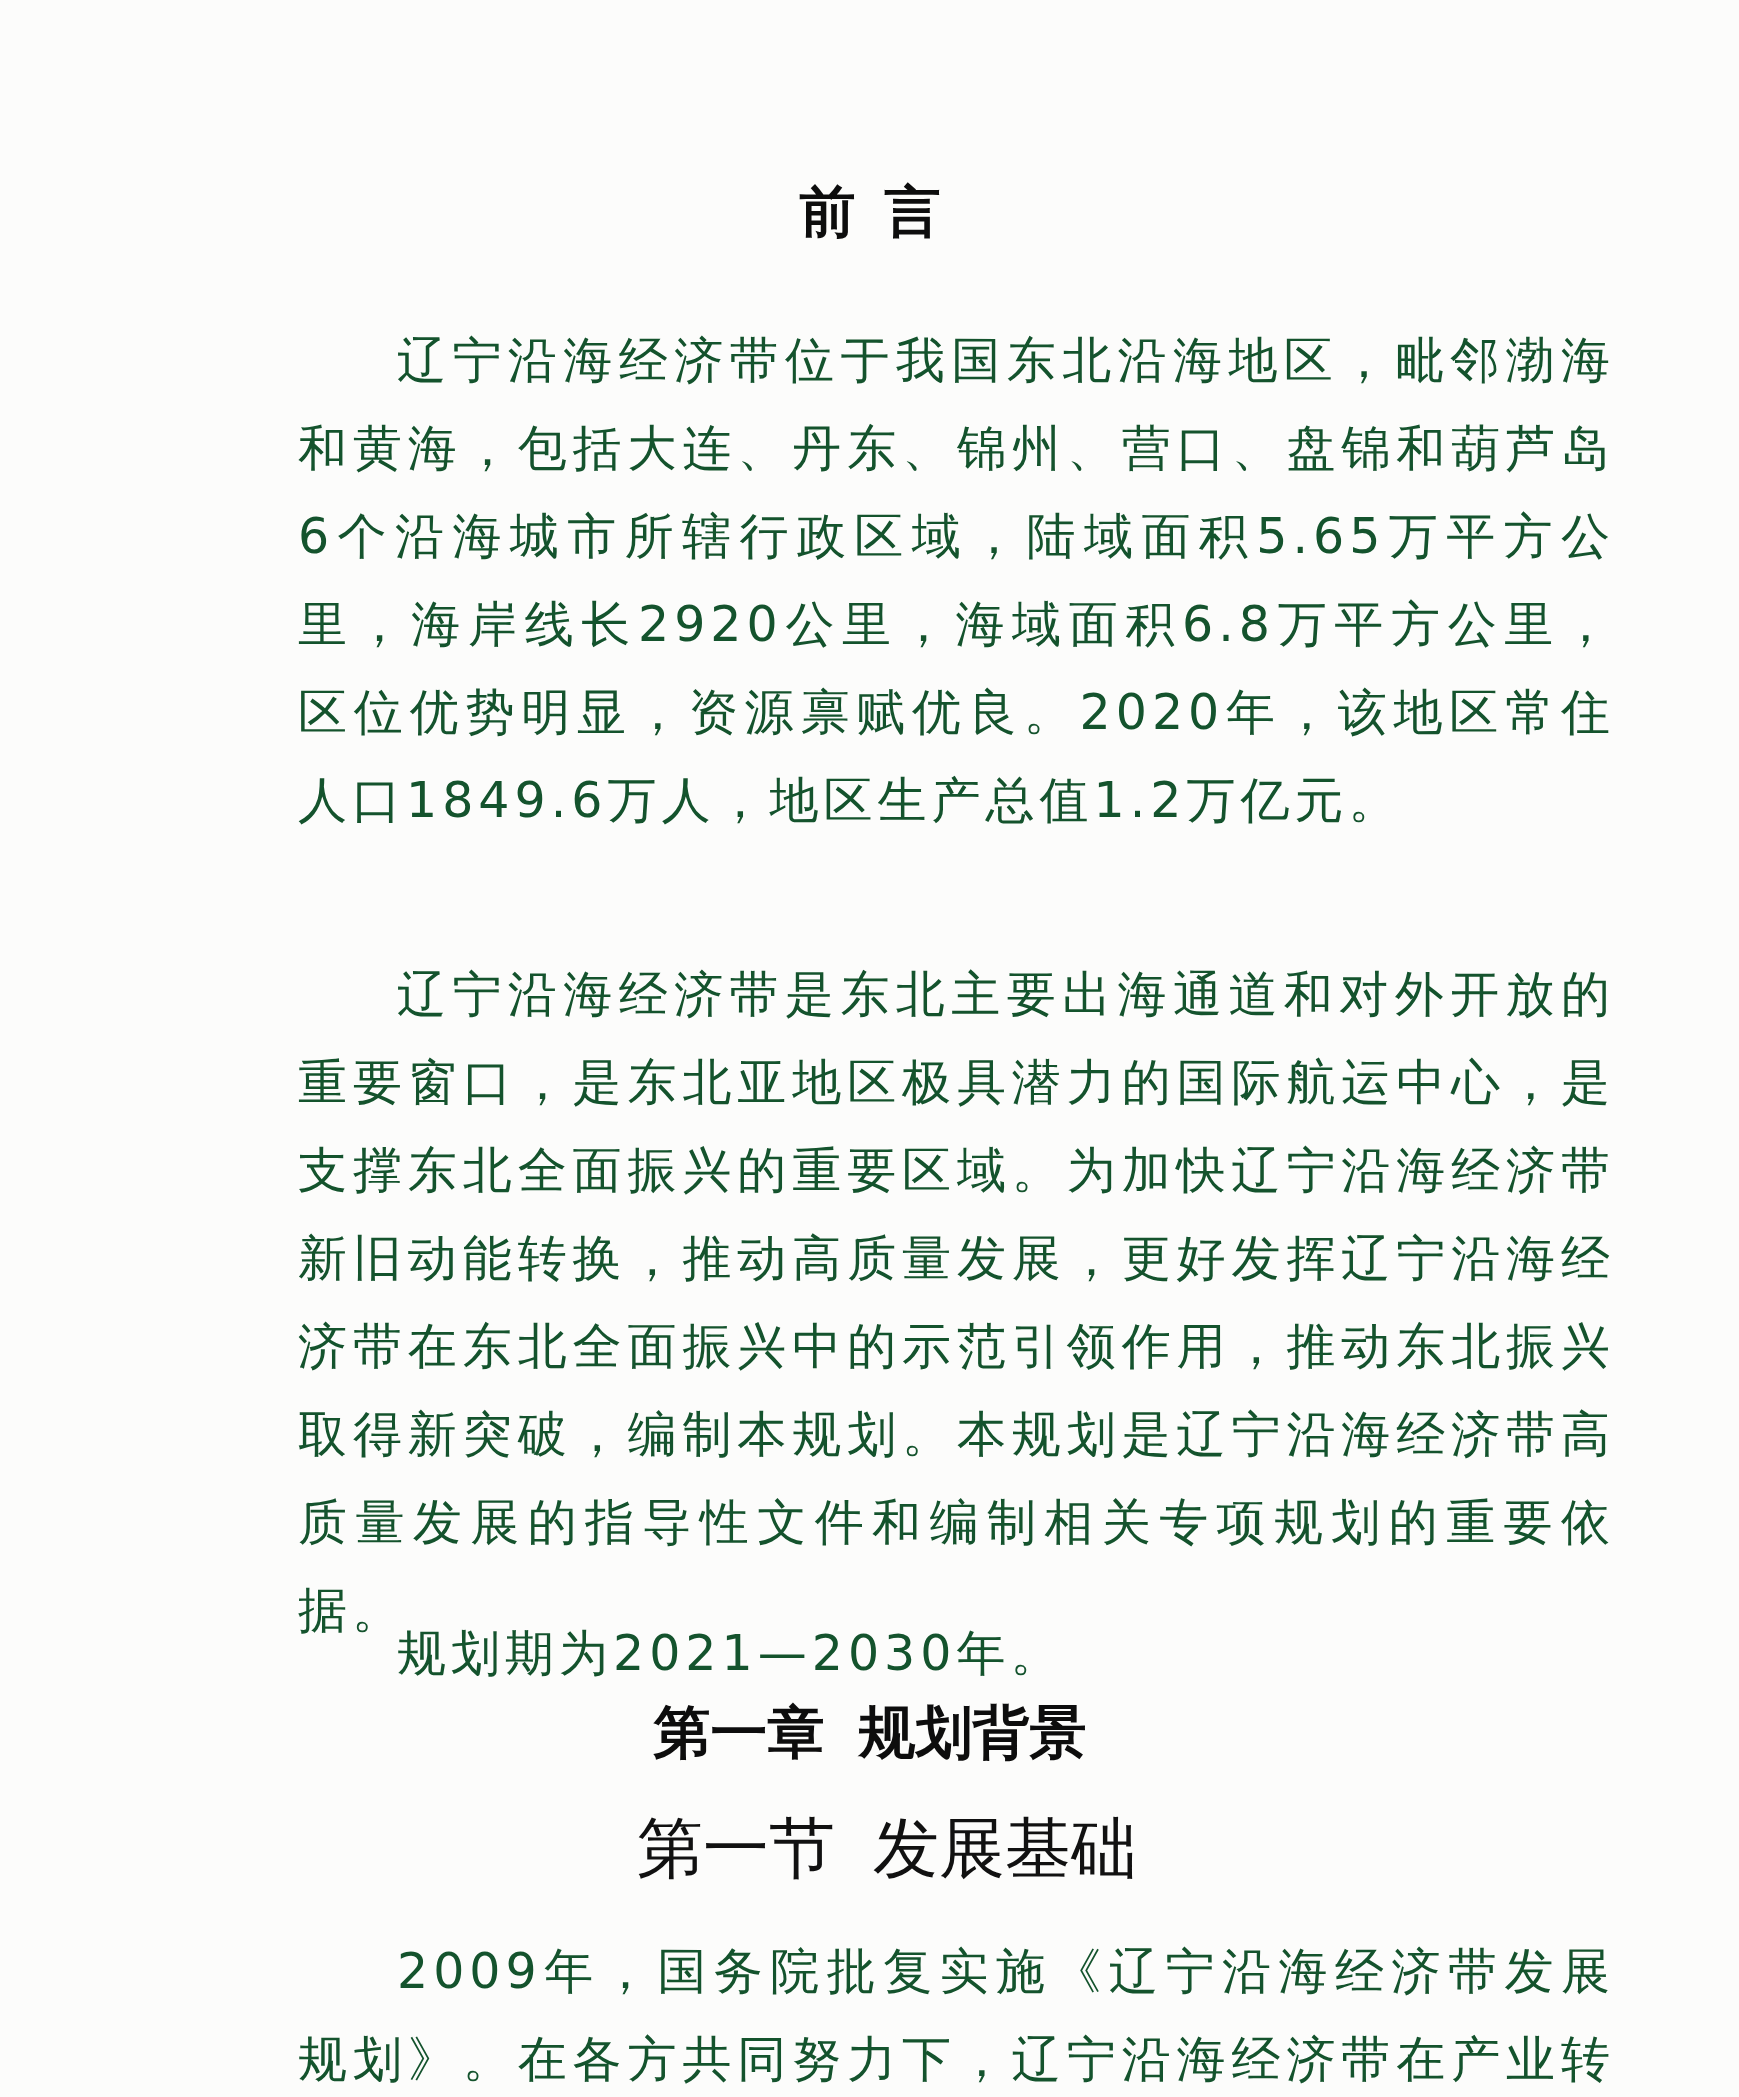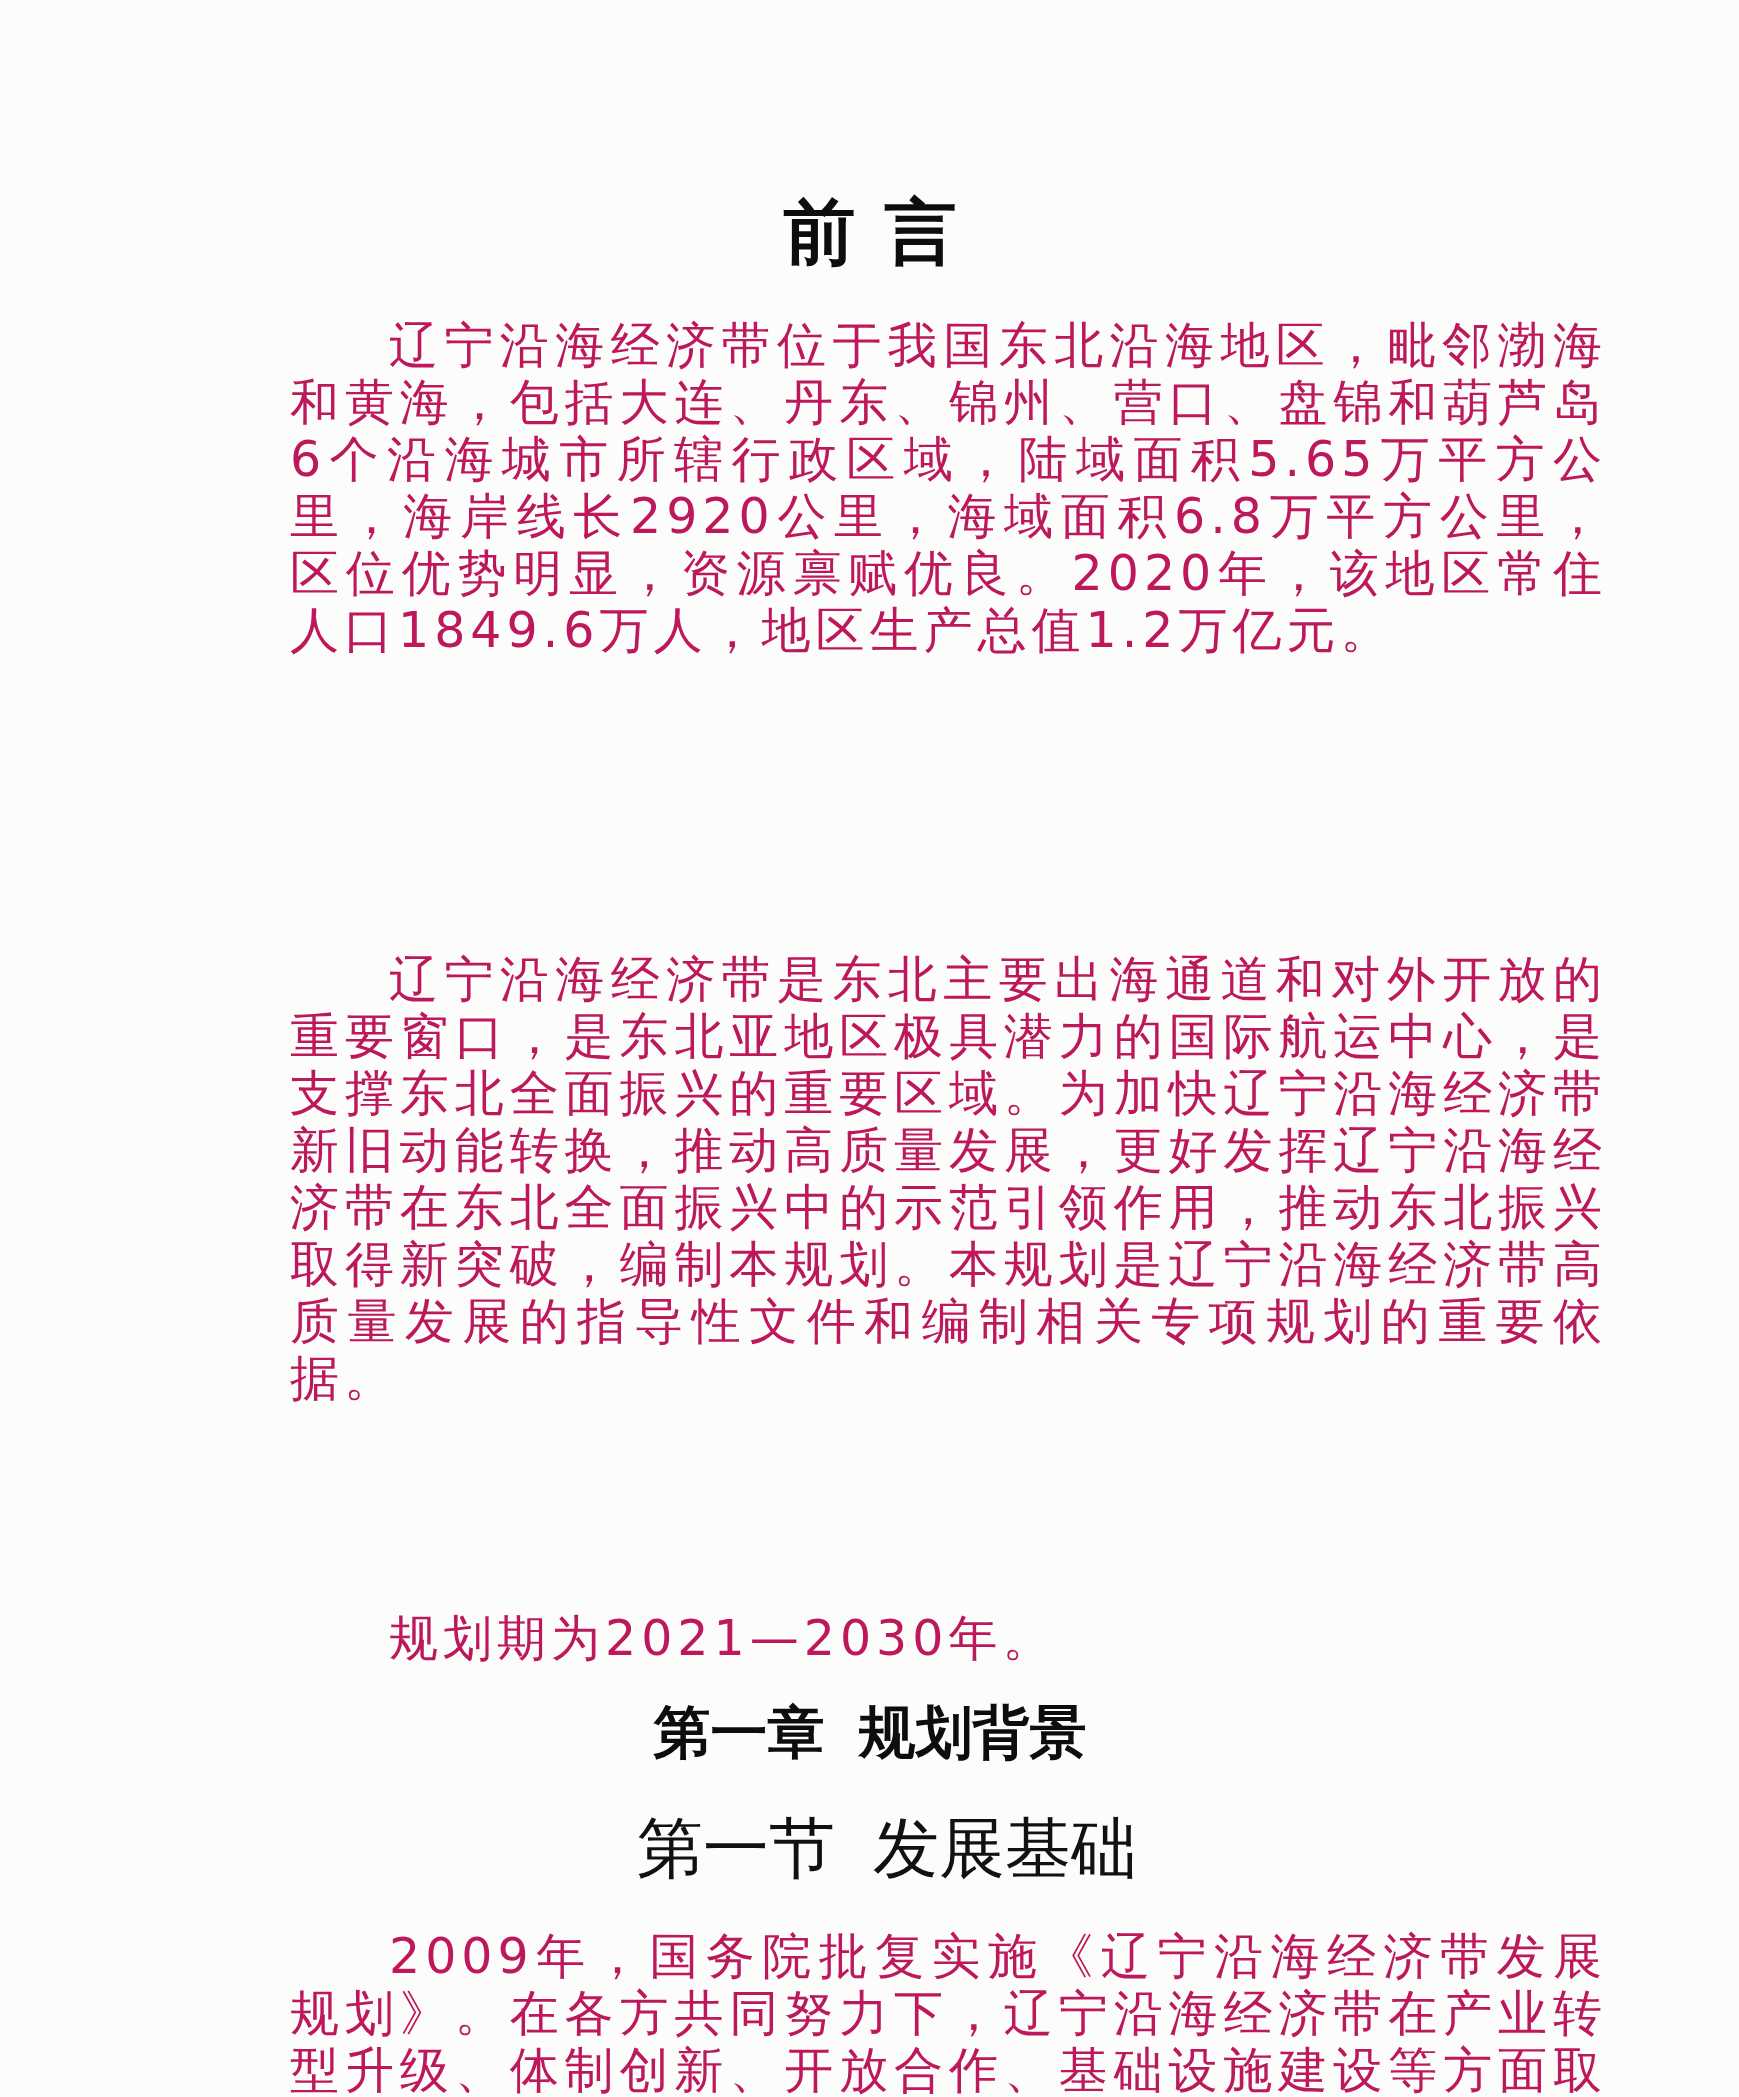--- a/index.html
+++ b/index.html
@@ -23,49 +23,49 @@
       background: #fcfcfb;
     }
     .title {
       position: absolute;
       left: 0; right: 0;
       text-align: center;
       font-weight: bold;
       color: #0d0d0d;
     }
     .preface-title {
-      top: 185px;
-      font-size: 72px;
+      top: 175px;
+      font-size: 56px;
       letter-spacing: 29px;
       padding-left: 29px;
     }
     .chapter-title {
       top: 1695px;
       font-size: 57px;
     }
     .chapter-title .gap { display: inline-block; width: 34px; }
     .section-title {
       position: absolute;
       left: 0; right: 0;
       top: 1804px;
       text-align: center;
       font-size: 66px;
       font-weight: normal;
       padding-left: 34px;
     }
     .section-title .gap { display: inline-block; width: 38px; }
     .para {
       position: absolute;
-      left: 290px;
+      left: 298px;
       width: 1317px;
       font-size: 49px;
-      line-height: 57px;
+      line-height: 88px;
       text-align: justify;
       text-indent: 99px;
-      color: #be185d;
+      color: #14532d;
       letter-spacing: 5px;
     }
     .p1 { top: 268px; }
     .p2 { top: 902px; }
     .p3 { top: 1561px; }
     .p4 { top: 1879px; }
   </style>
 </head>
 <body>
 

